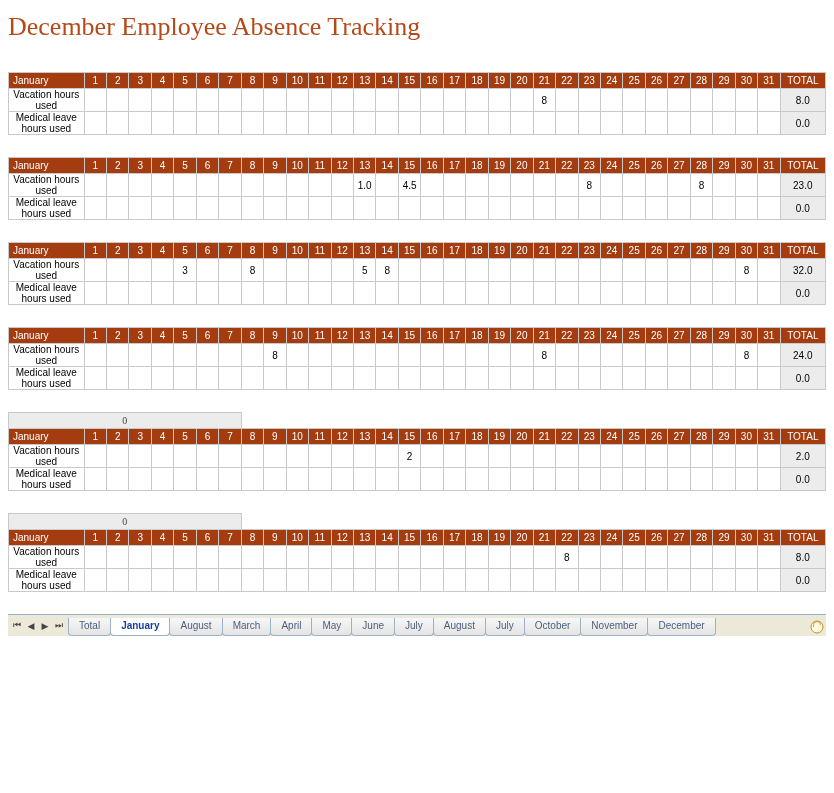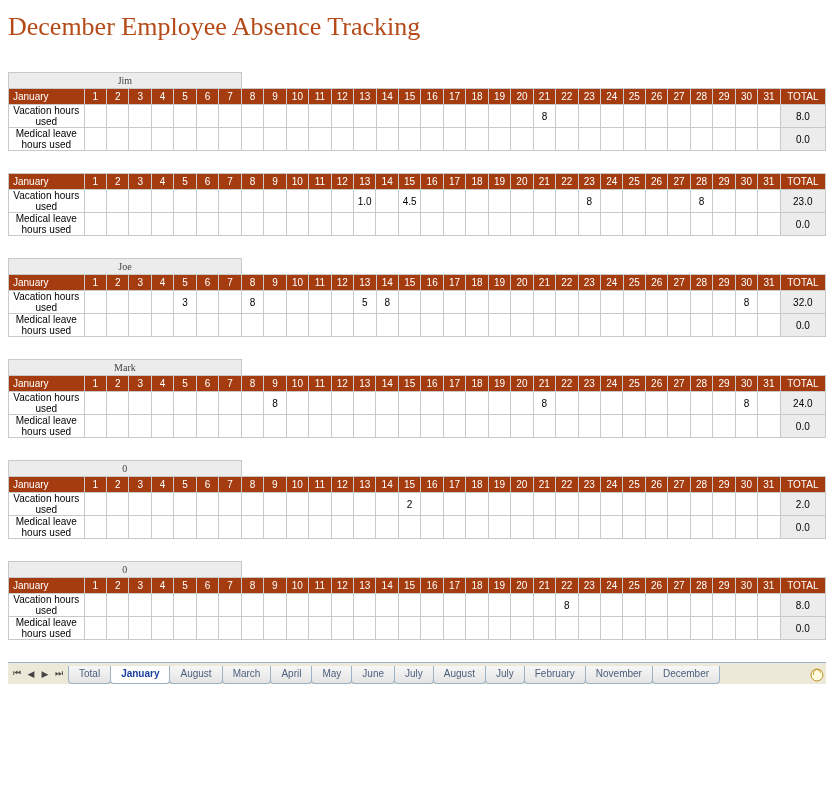--- a/index.html
+++ b/index.html
@@ -139,24 +139,20 @@
         <col style="width:22px">
         <col style="width:22px">
         <col style="width:22px">
         <col style="width:22px">
         <col style="width:22px">
         <col style="width:22px">
         <col style="width:22px">
         <col style="width:44px">
       </colgroup>
       <tbody>
-        <tr class="name-row">
-          <td class="name-cell" colspan="8">Jim</td>
-          <td class="blank" colspan="25"></td>
-        </tr>
         <tr>
           <th class="hdr first">January</th>
           <th class="hdr">1</th>
           <th class="hdr">2</th>
           <th class="hdr">3</th>
           <th class="hdr">4</th>
           <th class="hdr">5</th>
           <th class="hdr">6</th>
           <th class="hdr">7</th>
           <th class="hdr">8</th>
@@ -431,24 +427,20 @@
         <col style="width:22px">
         <col style="width:22px">
         <col style="width:22px">
         <col style="width:22px">
         <col style="width:22px">
         <col style="width:22px">
         <col style="width:22px">
         <col style="width:44px">
       </colgroup>
       <tbody>
-        <tr class="name-row">
-          <td class="name-cell" colspan="8">Joe</td>
-          <td class="blank" colspan="25"></td>
-        </tr>
         <tr>
           <th class="hdr first">January</th>
           <th class="hdr">1</th>
           <th class="hdr">2</th>
           <th class="hdr">3</th>
           <th class="hdr">4</th>
           <th class="hdr">5</th>
           <th class="hdr">6</th>
           <th class="hdr">7</th>
           <th class="hdr">8</th>
@@ -579,24 +571,20 @@
         <col style="width:22px">
         <col style="width:22px">
         <col style="width:22px">
         <col style="width:22px">
         <col style="width:22px">
         <col style="width:22px">
         <col style="width:22px">
         <col style="width:44px">
       </colgroup>
       <tbody>
-        <tr class="name-row">
-          <td class="name-cell" colspan="8">Mark</td>
-          <td class="blank" colspan="25"></td>
-        </tr>
         <tr>
           <th class="hdr first">January</th>
           <th class="hdr">1</th>
           <th class="hdr">2</th>
           <th class="hdr">3</th>
           <th class="hdr">4</th>
           <th class="hdr">5</th>
           <th class="hdr">6</th>
           <th class="hdr">7</th>
           <th class="hdr">8</th>
@@ -1006,21 +994,21 @@
       <div class="tab">Total</div>
       <div class="tab active">January</div>
       <div class="tab">August</div>
       <div class="tab">March</div>
       <div class="tab">April</div>
       <div class="tab">May</div>
       <div class="tab">June</div>
       <div class="tab">July</div>
       <div class="tab">August</div>
       <div class="tab">July</div>
-      <div class="tab">February</div>
+      <div class="tab">October</div>
       <div class="tab">November</div>
       <div class="tab">December</div>
     </div>
   <div class="ready-icon">
     <svg width="14" height="14" viewBox="0 0 14 14">
         <circle cx="7" cy="7" r="6" fill="#fffbe0" stroke="#c09020"></circle>
         <path d="M3.5 7 L3.5 5 A3.5 3.5 0 0 1 10.5 5" fill="none" stroke="#c09020" stroke-width="0.8"></path>
       </svg>
   </div>
 </div>

